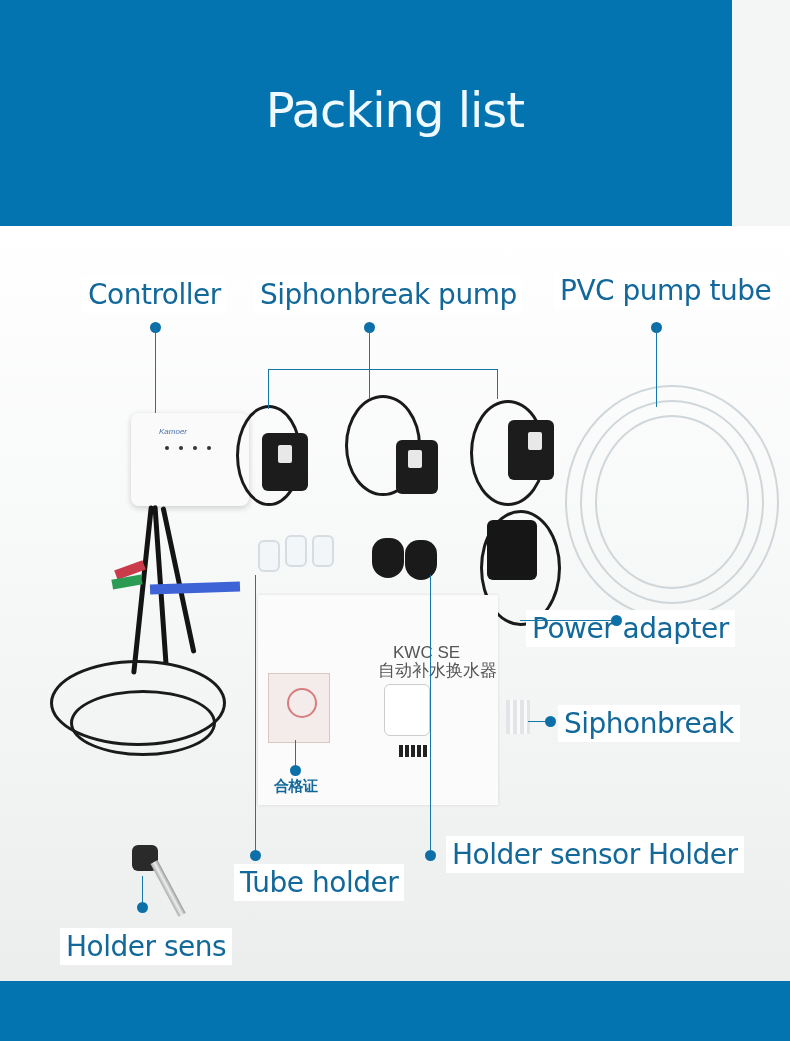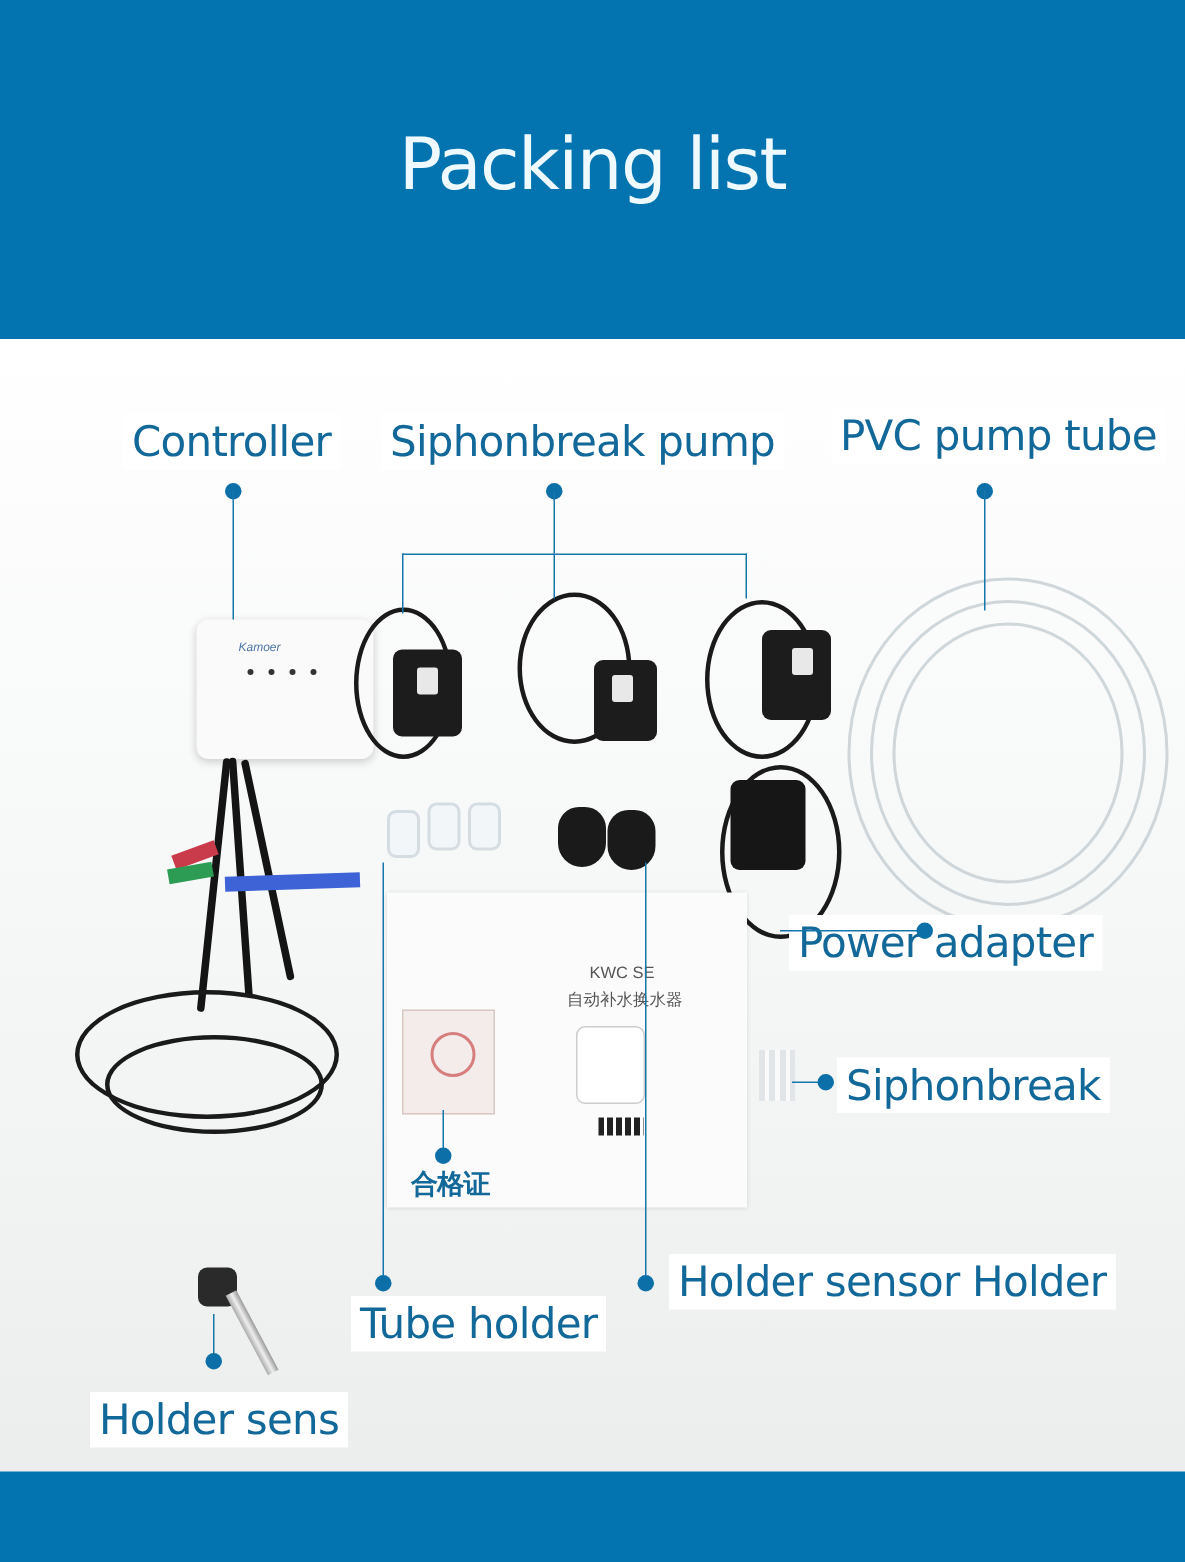--- a/index.html
+++ b/index.html
@@ -1,38 +1,38 @@
 <!DOCTYPE html>
 <html><head>
 <meta charset="utf-8">
 <style>
   html, body { margin:0; padding:0; }
   body { width:790px; height:1041px; position:relative; overflow:hidden; background:#f4f5f5; font-family:"Liberation Sans", sans-serif; }
-  .header { position:absolute; left:0; top:0; width:790px; height:226px; background:#0474b1; }
+  .header { position:absolute; left:0; top:0; width:732px; height:226px; background:#0474b1; }
   .header h1 { margin:0; position:absolute; top:82px; left:0; width:790px; text-align:center; color:#eefaff; font-family:"DejaVu Sans", sans-serif; font-weight:normal; font-size:48px; letter-spacing:-1px; }
   .photo { position:absolute; left:0; top:226px; width:790px; height:755px; background:linear-gradient(180deg,#ffffff 0%,#f6f7f7 50%,#eceeee 100%); }
   .footer { position:absolute; left:0; top:981px; width:790px; height:60px; background:#0474b1; }
   .lbl { position:absolute; color:#13689a; font-family:"DejaVu Sans", sans-serif; font-size:28px; white-space:nowrap; background:#fff; padding:2px 6px; letter-spacing:-0.5px; }
   .line { position:absolute; background:#1577ac; }
   .dot { position:absolute; width:11px; height:11px; border-radius:50%; background:#0d6fa8; }
   
   .controller { position:absolute; left:103px; top:413px; width:118px; height:93px; background:#fafafa; border-radius:8px; box-shadow:0 2px 6px rgba(0,0,0,.18);margin-left:28px; }
   .controller .brand { position:absolute; left:28px; top:14px; font-size:8px; color:#4a74a8; font-style:italic; }
   .controller .led { position:absolute; top:33px; width:4px; height:4px; border-radius:50%; background:#333; }
   .cable { position:absolute; background:#141414; border-radius:3px; }
   .pump { position:absolute; background:#1c1c1c; border-radius:6px; }
   .pump .tag { position:absolute; background:#e8e8e8; width:14px; height:18px; border-radius:2px; }
   .coil { position:absolute; border:3px solid #1a1a1a; border-radius:50%; }
   .tubecoil { position:absolute; border:2px solid rgba(190,200,205,.7); border-radius:50%; }
   .holder { position:absolute; width:18px; height:28px; border:2px solid #d5dde2; border-radius:6px; background:rgba(240,245,248,.6); }
   .fholder { position:absolute; width:32px; height:40px; background:#1a1a1a; border-radius:14px 14px 16px 16px; }
   .manual { position:absolute; left:258px; top:595px; width:240px; height:210px; background:#fbfbfb; box-shadow:0 0 3px rgba(0,0,0,.12); }
   .cert { position:absolute; left:268px; top:673px; width:60px; height:68px; background:#f4ecea; border:1px solid #d9c7c1; }
   .cert .stamp { position:absolute; left:18px; top:14px; width:26px; height:26px; border:2px solid #d67d7d; border-radius:50%; }
-  .mtitle { position:absolute; font-size:11px; color:#555; }
+  .mtitle { position:absolute; font-size:17px; color:#555; }
   .mdev { position:absolute; left:384px; top:684px; width:44px; height:50px; border:1px solid #ccc; border-radius:6px; background:#fff; }
   .bars { position:absolute; left:399px; top:745px; width:30px; height:12px; background:repeating-linear-gradient(90deg,#222 0 4px,#fff 4px 6px); }
   .adapter { position:absolute; left:487px; top:520px; width:50px; height:60px; background:#161616; border-radius:6px; }
   .siphon { position:absolute; left:506px; top:700px; width:24px; height:34px; background:repeating-linear-gradient(90deg,#e2e5e7 0 4px,#fafafa 4px 7px); }
   .sensor { position:absolute; left:132px; top:845px; width:26px; height:26px; background:#2a2a2a; border-radius:6px; }
   .rod { position:absolute; left:150px; top:862px; width:8px; height:60px; background:linear-gradient(90deg,#aaa,#eee,#999); transform:rotate(-28deg); transform-origin:top; }
   .tag { position:absolute; }
 </style>
 </head>
 <body>
@@ -102,21 +102,21 @@
 <div class="siphon"></div>
 
 <span class="lbl" style="left:82px;top:276px">Controller</span>
 <span class="lbl" style="left:254px;top:276px">Siphonbreak pump</span>
 <span class="lbl" style="left:554px;top:272px">PVC pump tube</span>
 <span class="lbl" style="left:526px;top:610px">Power adapter</span>
 <span class="lbl" style="left:558px;top:705px">Siphonbreak</span>
 <span class="lbl" style="left:446px;top:836px">Holder sensor Holder</span>
 <span class="lbl" style="left:234px;top:864px">Tube holder</span>
 <span class="lbl" style="left:60px;top:928px">Holder sens</span>
-<span class="lbl" style="left:268px;top:775px;font-size:18px;font-weight:bold;background:transparent">合格证</span>
+<span class="lbl" style="left:268px;top:775px;font-size:15px;font-weight:bold;background:transparent">合格证</span>
 
 <span class="dot" style="left:150px;top:322px"></span>
 <span class="line" style="left:155px;top:327px;width:1px;height:86px"></span>
 
 <span class="dot" style="left:364px;top:322px"></span>
 <span class="line" style="left:369px;top:327px;width:1px;height:42px"></span>
 <span class="line" style="left:268px;top:369px;width:230px;height:1px"></span>
 <span class="line" style="left:268px;top:369px;width:1px;height:40px"></span>
 <span class="line" style="left:369px;top:369px;width:1px;height:30px"></span>
 <span class="line" style="left:497px;top:369px;width:1px;height:30px"></span>

